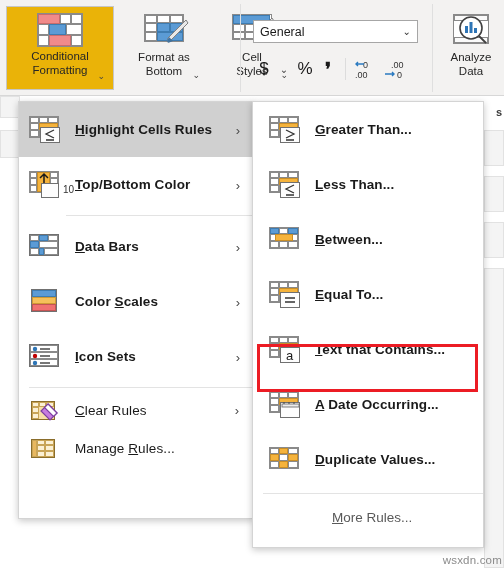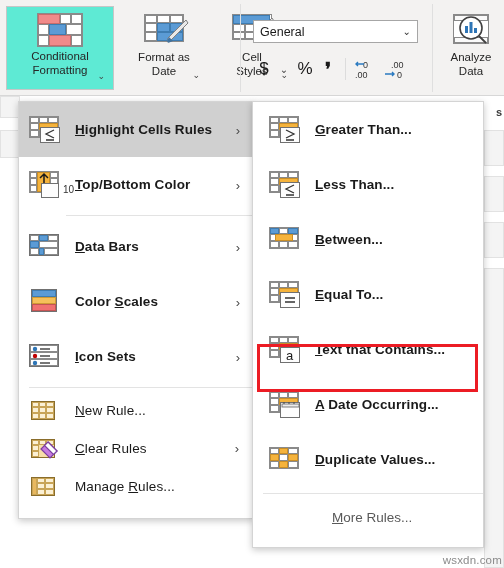--- a/index.html
+++ b/index.html
@@ -21,21 +21,21 @@
   .rb-sep {
     position: absolute; top: 4px; width: 1px; height: 88px; background: #dfdfdf;
   }
   .rb-btn {
     position: absolute;
     display: flex; flex-direction: column; align-items: center;
     text-align: center;
     font-size: 11.5px; color: #262626; line-height: 13.5px;
     cursor: default;
   }
-  .rb-btn.active { background: #5eead4; border: 1px solid #c6c6c6; }
+  .rb-btn.active { background: #eab308; border: 1px solid #c6c6c6; }
   .rb-lbl { white-space: pre-line; }
   .rb-caret { font-size: 9px; color: #444; }
 
   
   .gicon { position: relative; }
   .gcell { position: absolute; border: 1px solid #8a8a8a; background: #fff; }
 
   
   .numbox {
     position: absolute; left: 253px; top: 20px; width: 165px; height: 23px;
@@ -148,21 +148,21 @@
         <span class="gcell" style="left:26px;top:9px;width:13px;height:9px;background:#5b9bd5;border-color:#3e7cb1;"></span>
         <span class="gcell" style="left:1px;top:18px;width:12px;height:9px;"></span>
         <span class="gcell" style="left:13px;top:18px;width:26px;height:9px;background:#5b9bd5;border-color:#3e7cb1;"></span>
         <svg style="position:absolute;left:16px;top:4px;" width="30" height="28" viewBox="0 0 30 28">
           <path d="M26 2 L28 5 L11 22 L7 24 L8 20 Z" fill="#e8e8e8" stroke="#7f7f7f" stroke-width="1"></path>
           <path d="M8 20 L11 22 L7 24 Z" fill="#2e74b5"></path>
           <path d="M9 19 L13 23 L8 25 Z" fill="#41719c"></path>
         </svg>
       </span>
       <span class="rb-lbl" style="margin-top:5px;">Format as
-Date</span>
+Bottom</span>
       <span class="rb-caret" style="position:absolute;right:8px;bottom:8px;">⌄</span>
     </div>
 
     <div class="rb-btn" style="left:212px; top:6px; width:80px; height:84px; padding-top:8px;">
       <span class="gicon" style="width:40px;height:32px;">
         <span class="gcell" style="left:0;top:0;width:40px;height:26px;"></span>
         <span class="gcell" style="left:1px;top:1px;width:37px;height:9px;background:#5b9bd5;border-color:#3e7cb1;"></span>
         <span class="gcell" style="left:1px;top:10px;width:12px;height:8px;"></span>
         <span class="gcell" style="left:13px;top:10px;width:25px;height:8px;"></span>
         <span class="gcell" style="left:1px;top:18px;width:12px;height:7px;"></span>
@@ -320,35 +320,20 @@
           <rect x="9" y="10.2" width="10" height="1.6" fill="#555"></rect>
           <rect x="9" y="17.2" width="10" height="1.6" fill="#555"></rect>
         </svg>
       </span>
       <span class="mi-tx"><u>I</u><span>con Sets</span></span>
       <span class="arrow">›</span>
     </div>
 
     <div class="sep full"></div>
 
-    <div class="mi small">
-      <span class="mi-ic" style="height:24px;">
-        <span class="gcell" style="left:2px;top:3px;width:24px;height:19px;border-color:#8a6d2b;background:#f7dfa8;"></span>
-        <span class="gcell" style="left:3px;top:4px;width:7px;height:5px;background:#fbf0d4;border-color:#c8a457;"></span>
-        <span class="gcell" style="left:10px;top:4px;width:7px;height:5px;background:#fbf0d4;border-color:#c8a457;"></span>
-        <span class="gcell" style="left:17px;top:4px;width:8px;height:5px;background:#fbf0d4;border-color:#c8a457;"></span>
-        <span class="gcell" style="left:3px;top:9px;width:7px;height:6px;background:#fbf0d4;border-color:#c8a457;"></span>
-        <span class="gcell" style="left:10px;top:9px;width:7px;height:6px;background:#fbf0d4;border-color:#c8a457;"></span>
-        <span class="gcell" style="left:17px;top:9px;width:8px;height:6px;background:#fbf0d4;border-color:#c8a457;"></span>
-        <span class="gcell" style="left:3px;top:15px;width:7px;height:6px;background:#fbf0d4;border-color:#c8a457;"></span>
-        <span class="gcell" style="left:10px;top:15px;width:7px;height:6px;background:#fbf0d4;border-color:#c8a457;"></span>
-        <span class="gcell" style="left:17px;top:15px;width:8px;height:6px;background:#fbf0d4;border-color:#c8a457;"></span>
-      </span>
-      <span class="mi-tx"><span></span><u>N</u><span>ew Rule...</span></span>
-    </div>
 
     <div class="mi small">
       <span class="mi-ic" style="height:24px;">
         <span class="gcell" style="left:2px;top:3px;width:24px;height:19px;border-color:#8a6d2b;background:#f7dfa8;"></span>
         <span class="gcell" style="left:3px;top:4px;width:7px;height:5px;background:#fbf0d4;border-color:#c8a457;"></span>
         <span class="gcell" style="left:10px;top:4px;width:7px;height:5px;background:#fbf0d4;border-color:#c8a457;"></span>
         <span class="gcell" style="left:17px;top:4px;width:8px;height:5px;background:#fbf0d4;border-color:#c8a457;"></span>
         <span class="gcell" style="left:3px;top:9px;width:7px;height:6px;background:#fbf0d4;border-color:#c8a457;"></span>
         <span class="gcell" style="left:3px;top:15px;width:7px;height:6px;background:#fbf0d4;border-color:#c8a457;"></span>
         <svg style="position:absolute;left:6px;top:4px;" width="26" height="22" viewBox="0 0 26 22">

